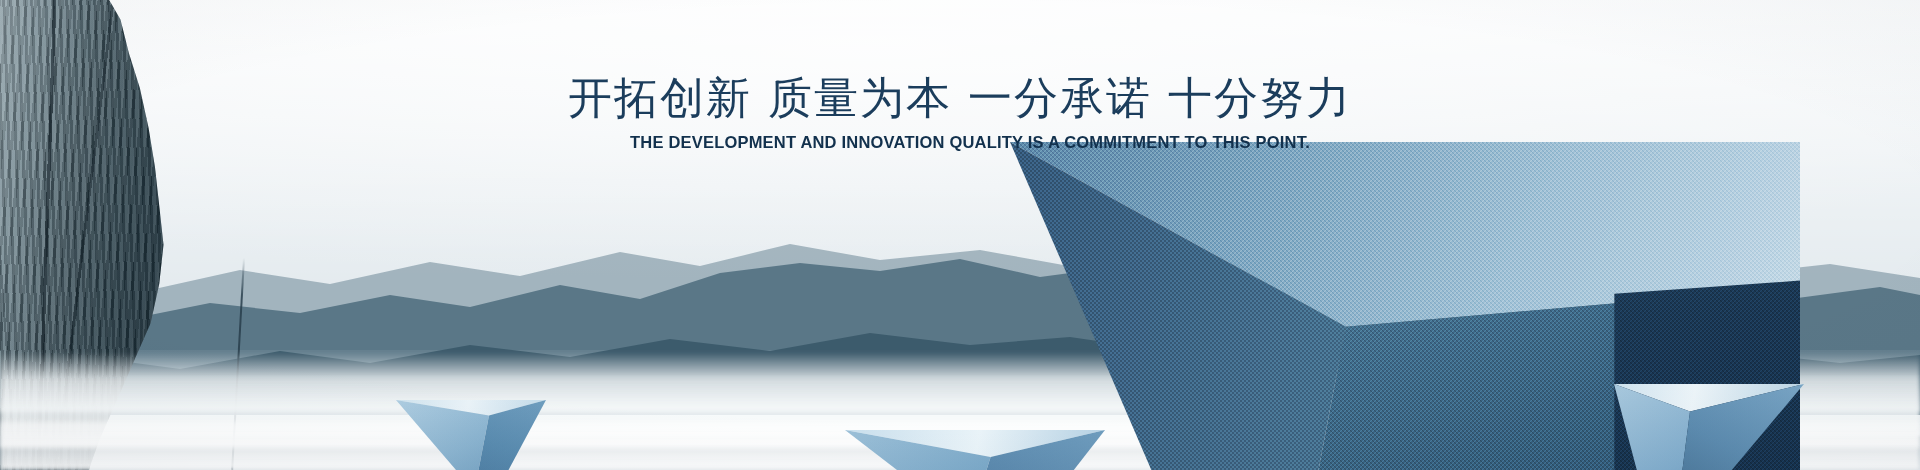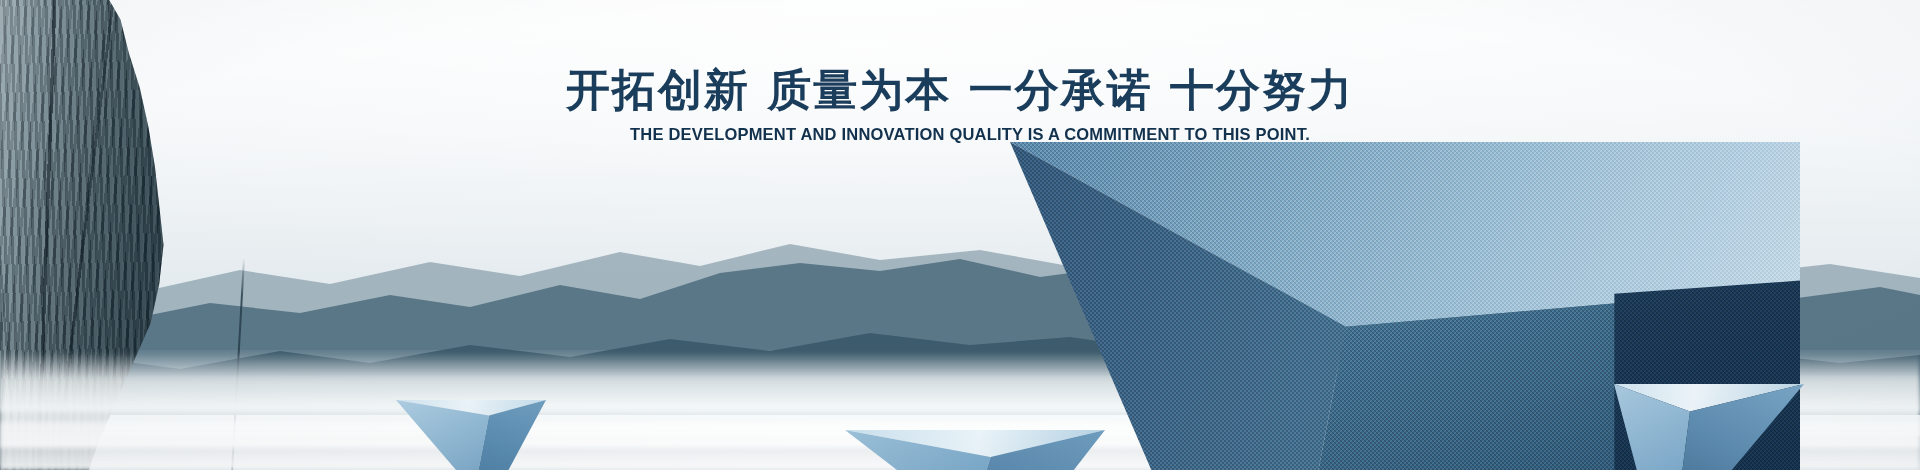--- a/index.html
+++ b/index.html
@@ -171,24 +171,24 @@
     background:linear-gradient(210deg,#7aa6c6 0%,#5d8cb0 55%,#467193 100%);
   }
 
   
   .textblock{
     position:absolute;left:0;right:0;top:64px;
     text-align:center;
     z-index:40;
   }
   .headline{
-    margin:0;
+    margin:8px;
     font-family:"DejaVu Sans","Liberation Sans",sans-serif;
     font-size:44px;
-    font-weight:700;
+    font-weight:400;
     letter-spacing:2px;
     color:#1b3d5c;
     line-height:1.16;
     white-space:nowrap;
     text-shadow:0 1px 0 rgba(255,255,255,.55);
   }
   .subline{
     margin:10px 0 0 0;
     font-family:"Liberation Sans","DejaVu Sans",sans-serif;
     font-size:16.5px;

